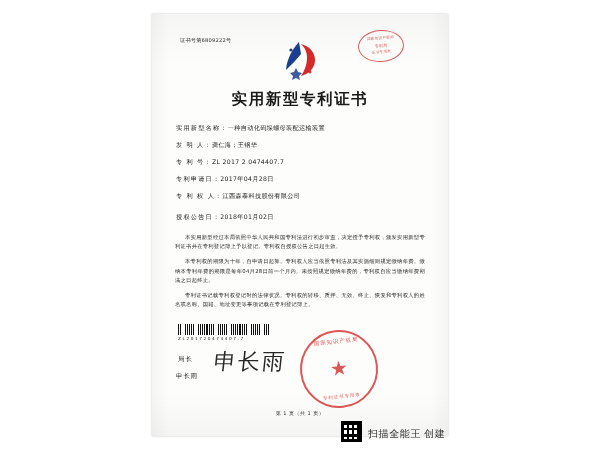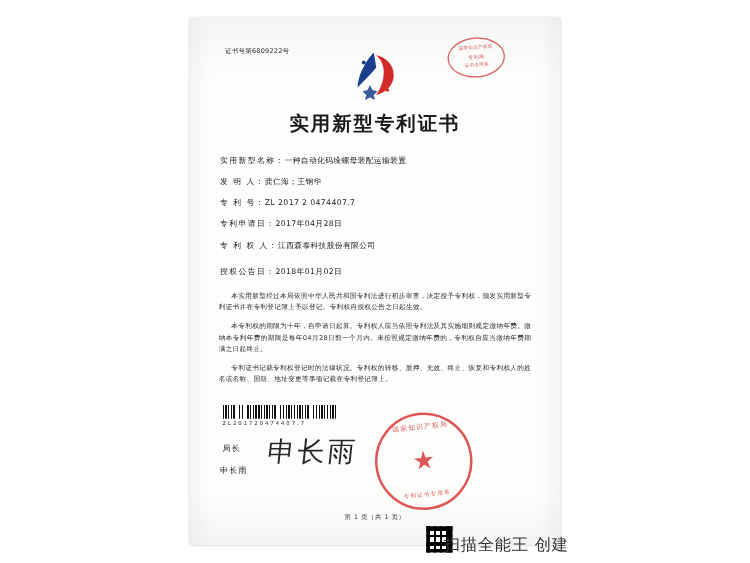--- a/index.html
+++ b/index.html
@@ -234,26 +234,27 @@
     width: 21px;
     height: 21px;
     background:
       linear-gradient(90deg, #000 0 3px, transparent 3px 6px, #000 6px 8px, transparent 8px 11px, #000 11px 13px, transparent 13px 16px, #000 16px 21px),
       linear-gradient(0deg, #000 0 3px, transparent 3px 5px, #000 5px 8px, transparent 8px 12px, #000 12px 14px, transparent 14px 17px, #000 17px 21px);
     background-blend-mode: multiply;
     background-color: #fff;
   }
   #qr-caption {
     position: absolute;
-    left: 355px;
+    left: 368px;
     top: 427px;
-    font-size: 13px;
+    font-size: 10px;
     color: #333;
     letter-spacing: 0.6px;
     white-space: nowrap;
+    font-family: Liberation Serif, serif;
   }
 </style>
 </head>
 <body>
 
 <div id="page">
 
   <div id="sheet">
 
     <div class="cert-no">证书号第6809222号</div>

